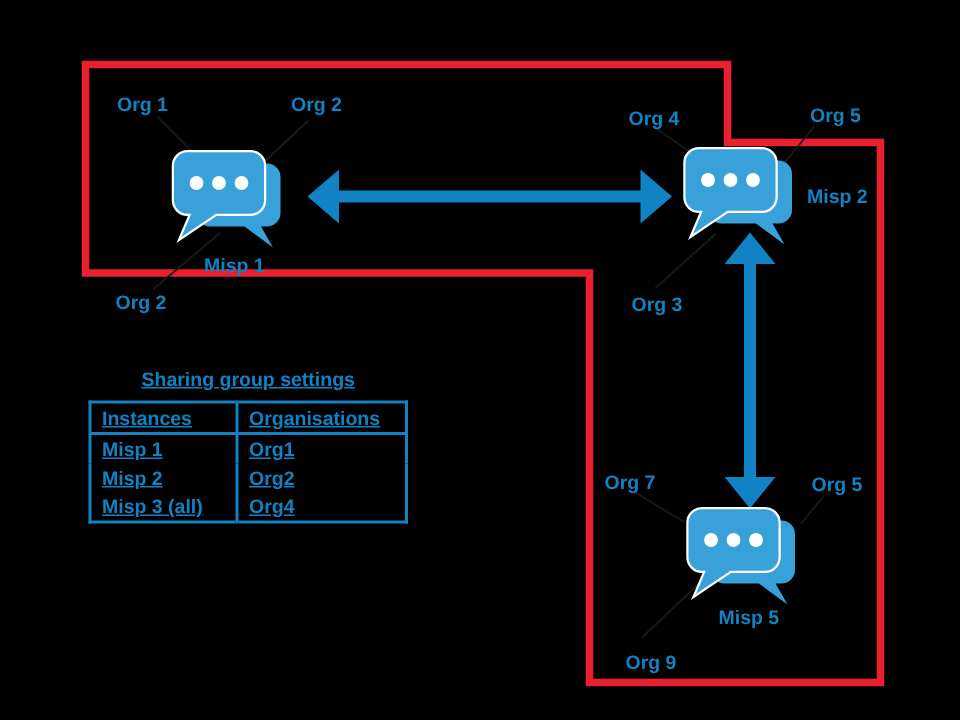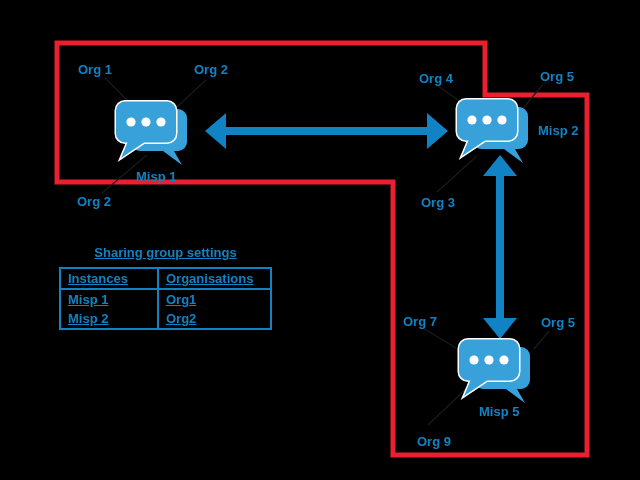--- a/index.html
+++ b/index.html
@@ -99,17 +99,21 @@
       </thead>
       <tbody>
         <tr>
           <td>Misp 1</td>
           <td>Org1</td>
         </tr>
         <tr>
           <td>Misp 2</td>
           <td>Org2</td>
         </tr>
+        <tr>
+          <td>Misp 3 (all)</td>
+          <td>Org4</td>
+        </tr>
       </tbody>
     </table>
   </div>
 
 </div>
 
 </body></html>

